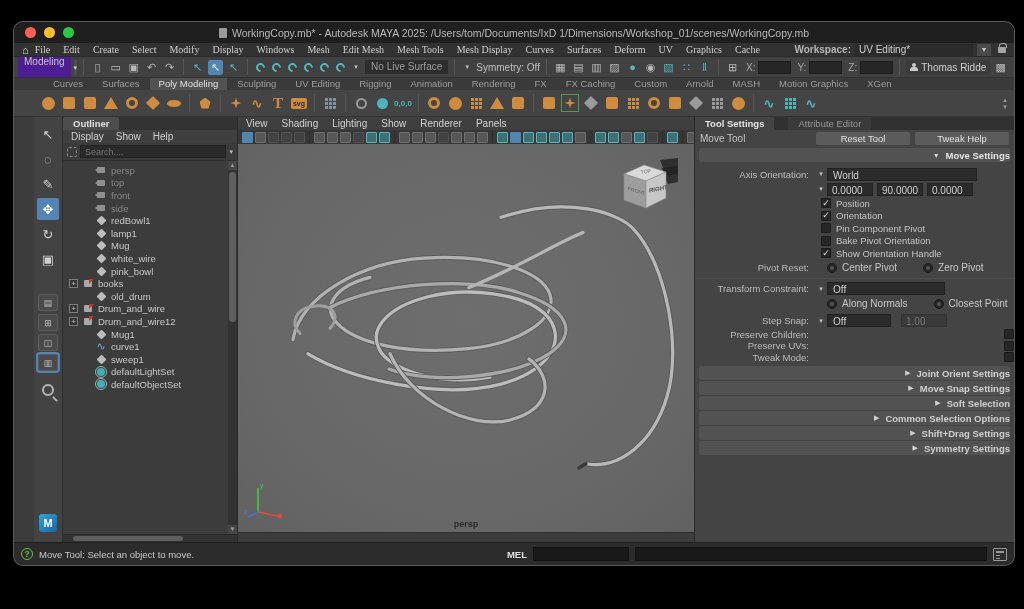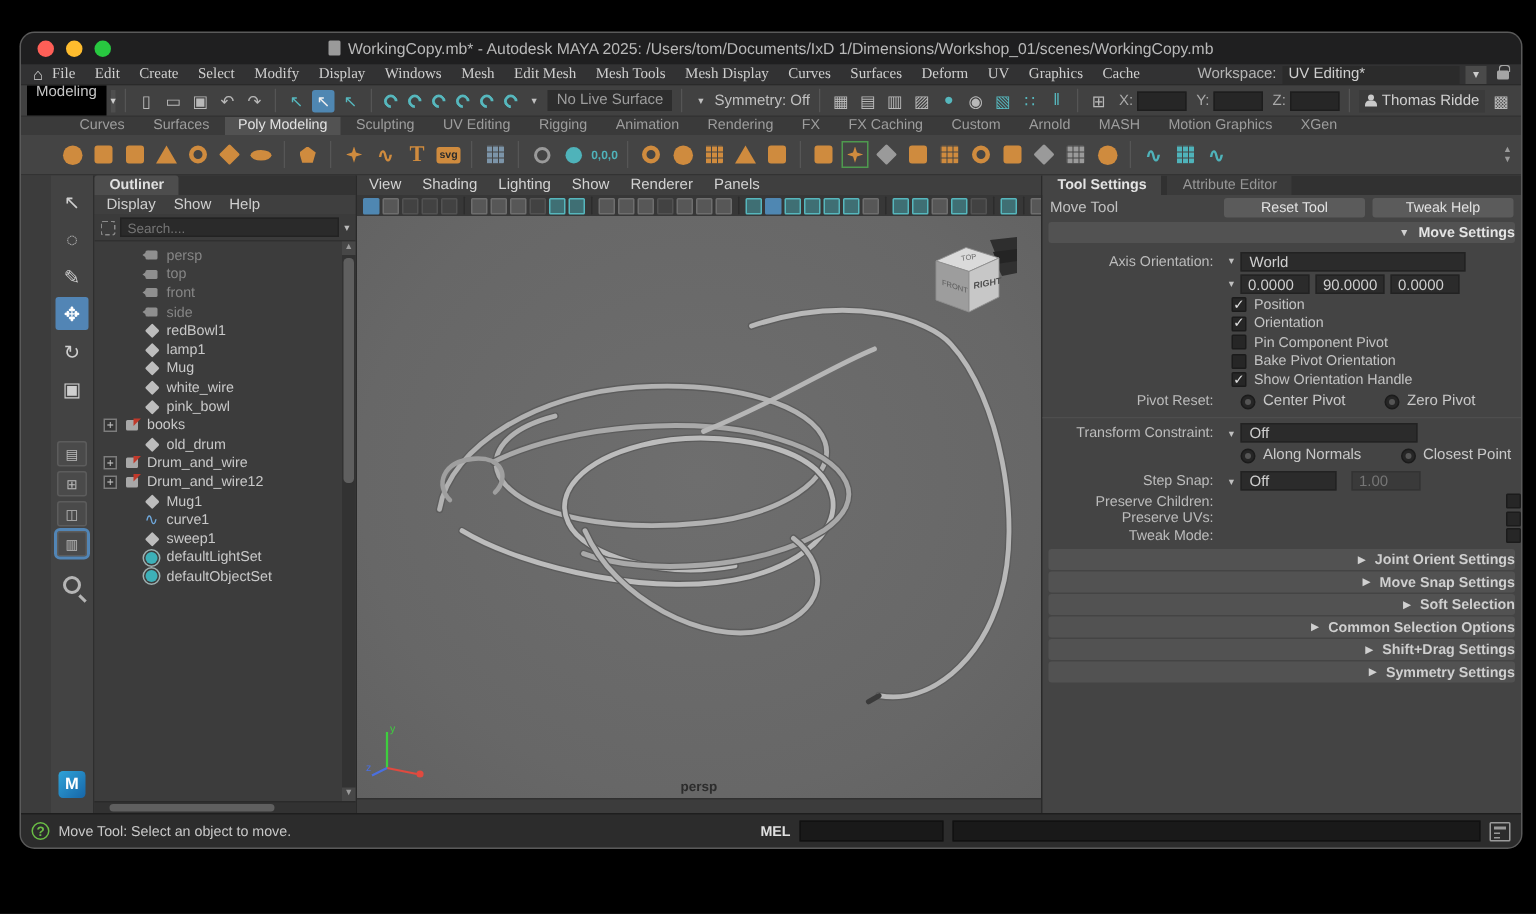--- a/index.html
+++ b/index.html
@@ -16,30 +16,30 @@
   .light { width:11px; height:11px; border-radius:50%; }
   .title-wrap { position:absolute; left:0; right:0; text-align:center; color:#b9b9b9; font-size:10.5px; }
   .doc-ico { display:inline-block; width:8px; height:10px; background:#9a9a9a; border-radius:1px; margin-right:5px; vertical-align:-1px; }
 
   
   .menubar { height:14px; background:#323233; display:flex; align-items:center; padding:0 8px; gap:0; flex:none; border-bottom:1px solid #2a2a2a; }
   .home { color:#d5d5d5; font-size:11px; margin-right:6px; }
   .menus { display:flex; gap:13px; white-space:nowrap; overflow:hidden; flex:1; }
   .menus span { color:#cfcfcf; font-size:10px;font-family:Liberation Serif, serif; }
   .ws { display:flex; align-items:center; gap:4px; flex:none; }
-  .ws-label { color:#b5b5b5; }
+  .ws-label { color:#b5b5b5;font-weight:bold; }
   .ws-field { background:#2b2b2b; color:#cfcfcf; width:118px; height:12px; line-height:12px; padding:0 4px; }
   .ws-arrow { background:#4a4a4a; width:14px; height:12px; text-align:center; line-height:12px; color:#ccc; font-size:8px; }
   .lock { width:8px; height:6px; background:#a5a5a5; position:relative; margin-left:3px; border-radius:1px; }
   .lock::before { content:""; position:absolute; left:1px; top:-4px; width:6px; height:4px;
                   border:1.5px solid #a5a5a5; border-bottom:none; border-radius:3px 3px 0 0; }
 
   
   .statusline { height:21px; background:#414141; display:flex; align-items:center; padding:0 4px; gap:3px; flex:none; border-bottom:1px solid #333; overflow:hidden; white-space:nowrap; }
-  .dd-field { background:#000000; height:26px; line-height:15px; padding:0 6px; color:#c6c6c6; }
+  .dd-field { background:#4c1d95; height:26px; line-height:15px; padding:0 6px; color:#c6c6c6; }
   .dd-arrow { background:#4e4e4e; width:13px; height:15px; line-height:15px; text-align:center; font-size:7px; color:#ccc; }
   .vsep { width:1px; height:16px; background:#2e2e2e; border-right:1px solid #555; margin:0 3px; flex:none; }
   .sic { width:15px; height:15px; display:inline-flex; align-items:center; justify-content:center; font-size:11px; flex:none; border-radius:2px; }
   .sic.c-g { color:#b8b8b8; } .sic.c-t { color:#56b7bd; }
   .sic.active { background:#4f87b2; color:#eee; }
   .magnet { width:9px; height:9px; border:2px solid #56b7bd; border-right-color:transparent; border-radius:50%; transform:rotate(45deg); display:inline-block; flex:none; margin:0 2px; }
   .field-ro { background:#2d2d2d; color:#9d9d9d; height:14px; line-height:14px; padding:0 6px; }
   .xyz-label { color:#a9a9a9; margin-left:3px; }
   .xyz-input { width:33px; height:13px; background:#262626; border:1px solid #1d1d1d; color:#ccc; font-size:9px; padding:0 2px; font-family:"Liberation Sans",sans-serif; }
   .user-chip { display:flex; align-items:center; gap:3px; background:#3b3b3b; height:15px; padding:0 4px; color:#d0d0d0; }
@@ -131,21 +131,21 @@
   .vic.sep { width:1px; height:12px; background:#2c2c2c; border:none; margin:0 2px; }
   .v3d { flex:1; position:relative; background:radial-gradient(ellipse at 50% 45%, #6e6e6e 0%, #676767 70%, #616161 100%); overflow:hidden; }
   .wire-svg { position:absolute; inset:0; }
   .persp-label { position:absolute; bottom:3px; left:0; right:0; text-align:center; color:#2c2c2c; font-weight:bold; font-size:9px; }
   .axis-svg { position:absolute; left:6px; bottom:10px; }
   .cube-wrap { position:absolute; right:16px; top:14px; }
   .vbottom { height:10px; background:#3c3c3c; border-top:1px solid #303030; flex:none; }
 
   
   .rightpanel { width:320px; background:#444; border-left:1px solid #2a2a2a; display:flex; flex-direction:column; flex:none; }
-  .rp-tabs { height:13px; background:#313131; display:flex; gap:4px; flex:none; }
+  .rp-tabs { height:13px; background:#313131; display:flex; gap:14px; flex:none; }
   .rp-tab { padding:0 10px; line-height:13px; font-size:9.5px; }
   .rp-tab.active { background:#444; color:#e3e3e3; font-weight:bold; }
   .rp-tab:not(.active) { background:#3a3a3a; color:#979797; }
   .rp-toolrow { height:17px; display:flex; align-items:center; padding:0 5px; gap:5px; flex:none; }
   .rp-toolname { color:#c2c2c2; flex:1; }
   .btn { background:#5b5b5b; color:#e2e2e2; text-align:center; border-radius:2px; height:13px; line-height:13px; padding:0 10px; font-size:9.5px; }
   .btn.wide { width:94px; }
   .sect { margin:1px 4px; background:#525252; border-radius:2px; height:14px; display:flex; align-items:center; gap:6px; padding-left:6px; flex:none;justify-content:flex-end; }
   .sect .arr { font-size:7px; color:#d0d0d0; }
   .sect .stitle { font-weight:bold; color:#e4e4e4; font-size:9.5px; }

